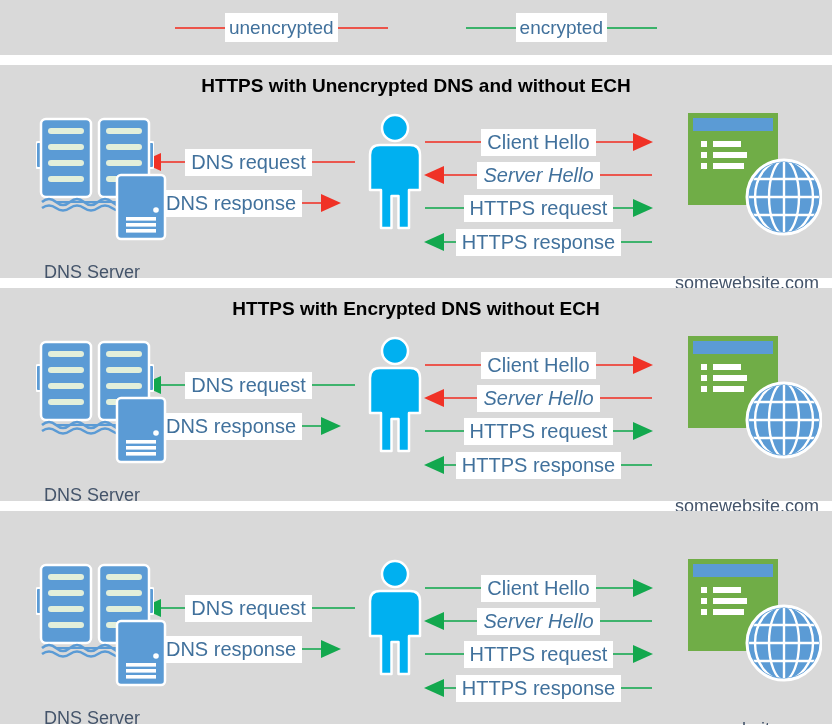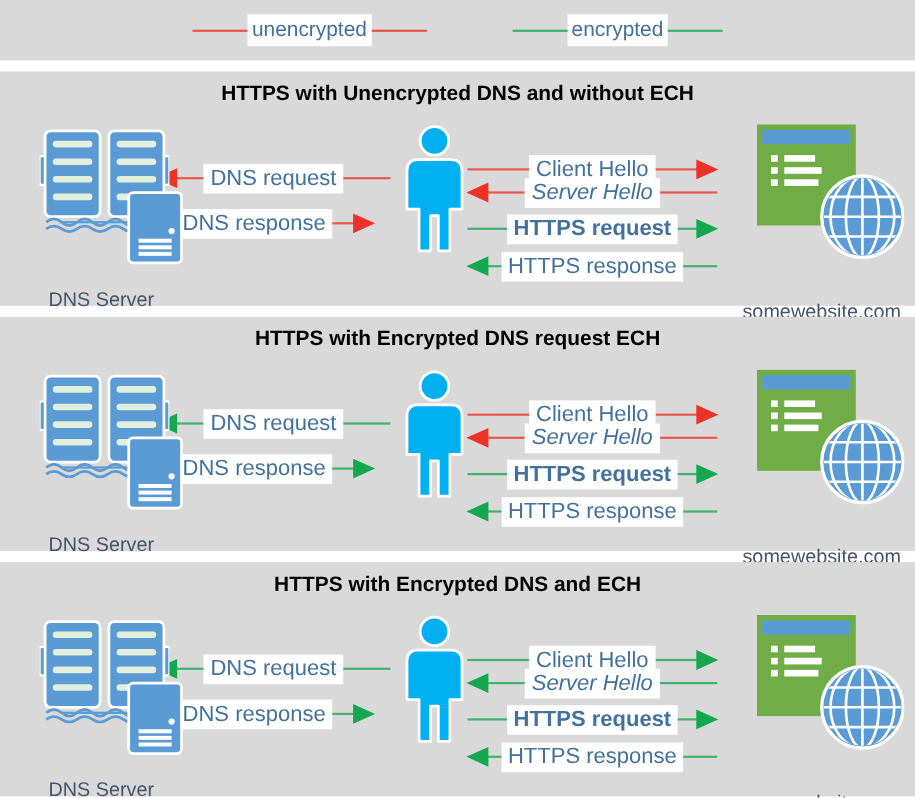--- a/index.html
+++ b/index.html
@@ -39,23 +39,23 @@
     border-top:9px solid transparent;border-bottom:9px solid transparent;}
   .arrow[data-dir="left"] .head{
     left:-1px;border-right:20px solid var(--ac);
     border-top:9px solid transparent;border-bottom:9px solid transparent;}
   .alabel{
     position:relative;z-index:2;background:var(--label-bg);color:var(--label-blue);
     font-size:20px;line-height:27px;padding:0 6px;white-space:nowrap;
   }
   .a-dnsreq {top:82px; left:142px;width:213px;text-align:center;}
   .a-dnsresp{top:123px;left:122px;width:218px;}
-  .a-ch  {top:74px; left:425px;width:227px;}
+  .a-ch  {top:62px; left:425px;width:227px;}
   .a-sh  {top:95px; left:425px;width:227px;font-style:italic;}
-  .a-hreq{top:128px;left:425px;width:227px;font-weight:bold;}
+  .a-hreq{top:128px;left:425px;width:227px;}
   .a-hresp{top:162px;left:425px;width:227px;text-align:center;}
   
   .entity{position:absolute;}
   .dns-entity{left:28px;top:45px;width:170px;height:165px;}
   .book-svg{position:absolute;left:8px;top:6px;z-index:1;}
   .server-svg{position:absolute;left:87px;top:63px;z-index:3;}
   .connector{position:absolute;left:27px;top:91px;width:62px;height:2px;background:var(--entity-blue);z-index:2;}
   .entity-label{
     position:absolute;font-size:18px;color:var(--entity-text);white-space:nowrap;
   }
@@ -178,21 +178,21 @@
         <line x1="59" y1="84" x2="133" y2="84"></line>
         <line x1="60" y1="66" x2="132" y2="66"></line>
         <line x1="60" y1="102" x2="132" y2="102"></line>
       </g>
     </svg>
     <div class="entity-label">somewebsite.com</div>
   </div>
 </section>
 
 <section class="panel">
-  <h2 class="panel-title">HTTPS with Encrypted DNS request ECH</h2>
+  <h2 class="panel-title">HTTPS with Encrypted DNS without ECH</h2>
 
   <div class="entity dns-entity">
     <svg class="book-svg" width="118" height="96" viewBox="0 0 118 96">
       <rect x="0" y="26" width="7" height="26" rx="2" class="b-fill" stroke="#fff" stroke-width="2"></rect>
       <rect x="111" y="26" width="7" height="26" rx="2" class="b-fill" stroke="#fff" stroke-width="2"></rect>
       <rect x="5" y="3" width="50" height="78" rx="5" class="b-fill" stroke="#fff" stroke-width="2.5"></rect>
       <rect x="63" y="3" width="50" height="78" rx="5" class="b-fill" stroke="#fff" stroke-width="2.5"></rect>
       <g fill="#e2efda">
         <rect x="12" y="12" width="36" height="6" rx="3"></rect>
           <rect x="12" y="28" width="36" height="6" rx="3"></rect>
@@ -279,21 +279,20 @@
         <line x1="59" y1="84" x2="133" y2="84"></line>
         <line x1="60" y1="66" x2="132" y2="66"></line>
         <line x1="60" y1="102" x2="132" y2="102"></line>
       </g>
     </svg>
     <div class="entity-label">somewebsite.com</div>
   </div>
 </section>
 
 <section class="panel">
-  <h2 class="panel-title">HTTPS with Encrypted DNS and ECH</h2>
 
   <div class="entity dns-entity">
     <svg class="book-svg" width="118" height="96" viewBox="0 0 118 96">
       <rect x="0" y="26" width="7" height="26" rx="2" class="b-fill" stroke="#fff" stroke-width="2"></rect>
       <rect x="111" y="26" width="7" height="26" rx="2" class="b-fill" stroke="#fff" stroke-width="2"></rect>
       <rect x="5" y="3" width="50" height="78" rx="5" class="b-fill" stroke="#fff" stroke-width="2.5"></rect>
       <rect x="63" y="3" width="50" height="78" rx="5" class="b-fill" stroke="#fff" stroke-width="2.5"></rect>
       <g fill="#e2efda">
         <rect x="12" y="12" width="36" height="6" rx="3"></rect>
           <rect x="12" y="28" width="36" height="6" rx="3"></rect>

